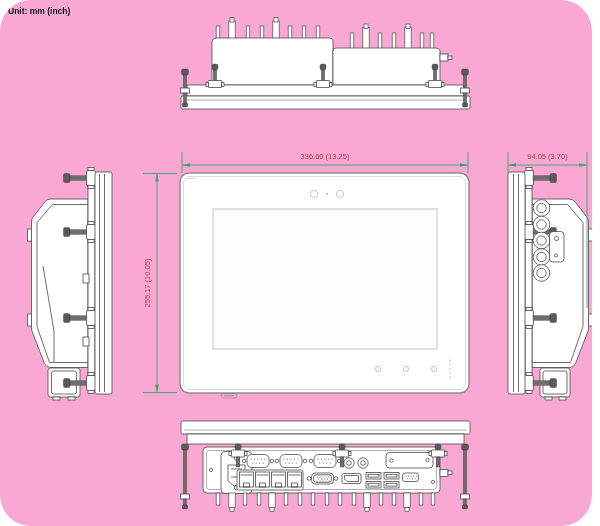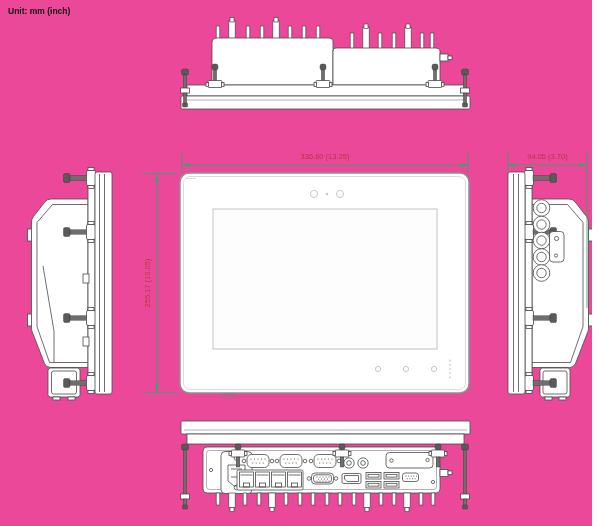--- a/index.html
+++ b/index.html
@@ -1,17 +1,17 @@
 <!DOCTYPE html>
 <html><head>
 <meta charset="utf-8">
 <style>
   html,body{margin:0;padding:0;background:#fff;}
-  .canvas{position:relative;width:592px;height:526px;background:#ec4899;overflow:hidden;
-          font-family:"Liberation Sans",sans-serif;}
+  .canvas{position:relative;width:592px;height:526px;background:#f9a8d4;overflow:hidden;
+          font-family:"Liberation Sans",sans-serif;border-radius:31px;}
   .unit-label{position:absolute;left:8px;top:6px;font-size:8.5px;font-weight:bold;color:#111;}
   svg{position:absolute;left:0;top:0;}
   .ln  {fill:none;stroke:#4a4a4a;stroke-width:0.8;}
   .lnf {fill:#ffffff;stroke:#4a4a4a;stroke-width:0.8;}
   .thin{fill:none;stroke:#7d7d7d;stroke-width:0.6;}
   .dark{fill:#5a5a5a;stroke:#333;stroke-width:0.4;}
   .shaft{fill:#6e6e6e;stroke:#333;stroke-width:0.4;}
   .case-outer{fill:#fff;stroke:#8f8f8f;stroke-width:1.5;}
   .case-inner{fill:none;stroke:#d2d2d2;stroke-width:0.8;}
   .screen{fill:#fdfdfd;stroke:#bdbdbd;stroke-width:0.9;}

